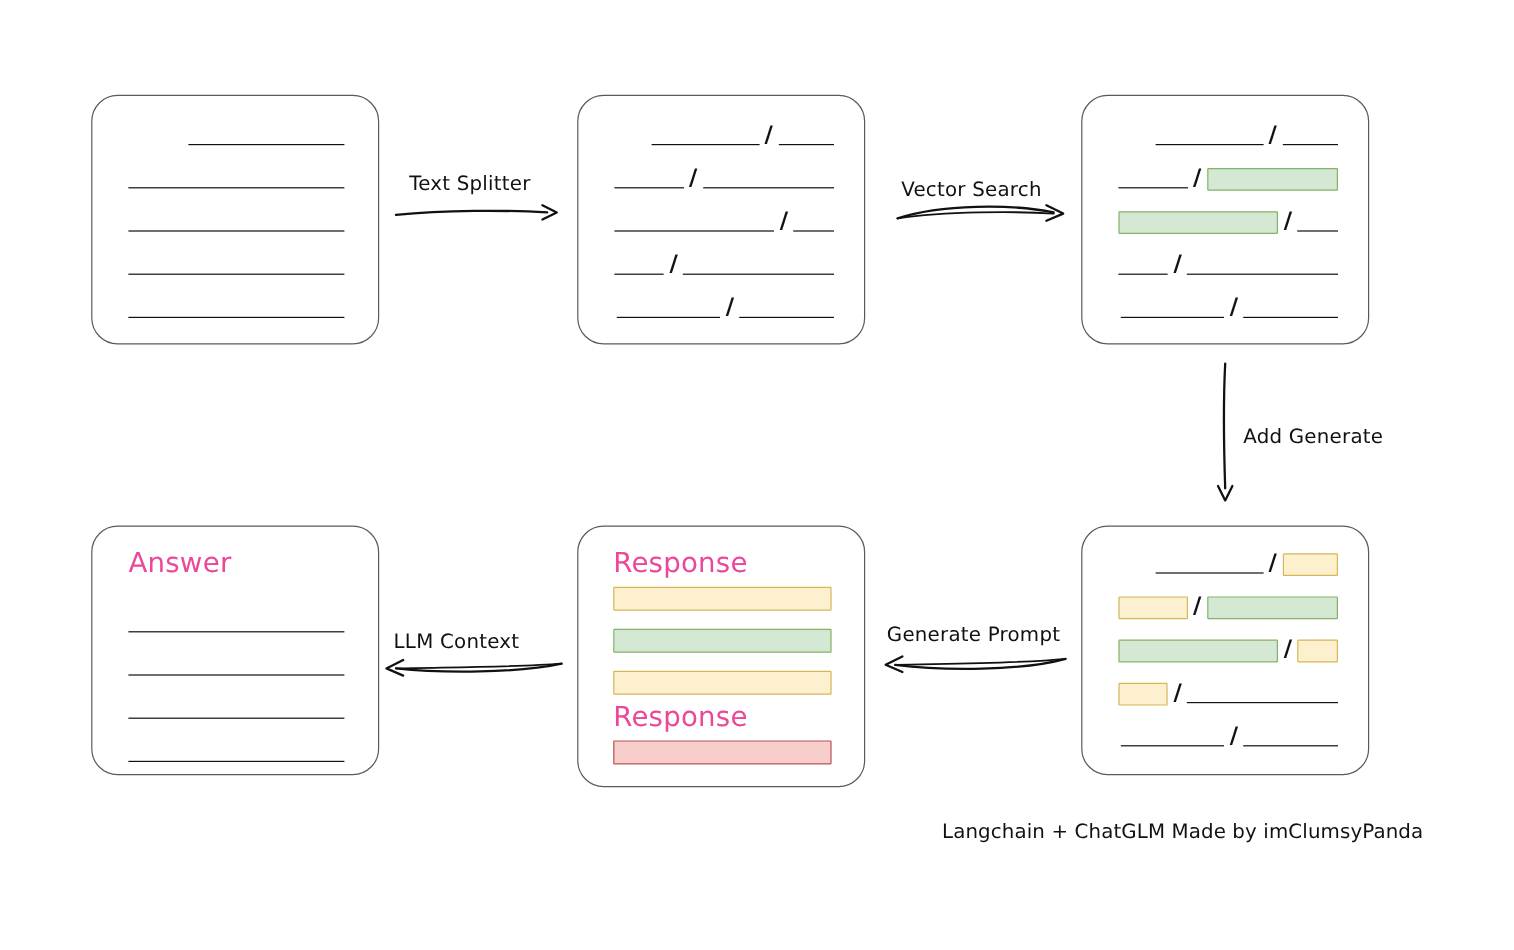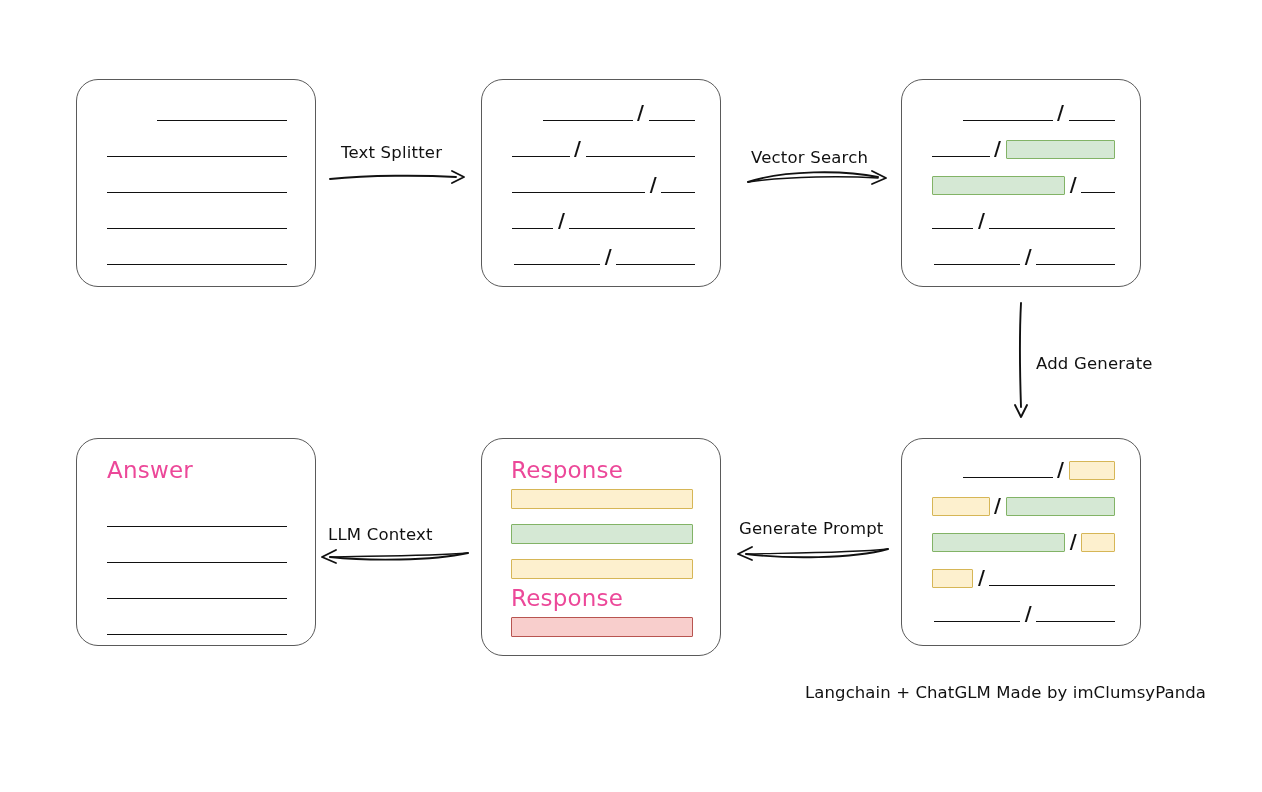--- a/index.html
+++ b/index.html
@@ -313,15 +313,15 @@
         </div>
         <div class="row" style="top: 167px;">
           <span class="gap" style="flex-basis: 1%;"></span>
           <span class="seg plain" style="flex: 0 0 48%;"></span>
           <span class="slash">/</span>
           <span class="seg plain" style="flex: 0 0 44%;"></span>
         </div>
       </div>
   </div>
 
-  <div class="credit" style="left:785px; top:683px;margin-left:20px;">Langchain + ChatGLM Made by imClumsyPanda</div>
+  <div class="credit" style="left:785px; top:683px;">Langchain + ChatGLM Made by imClumsyPanda</div>
 
 </div>
 
 </body></html>

